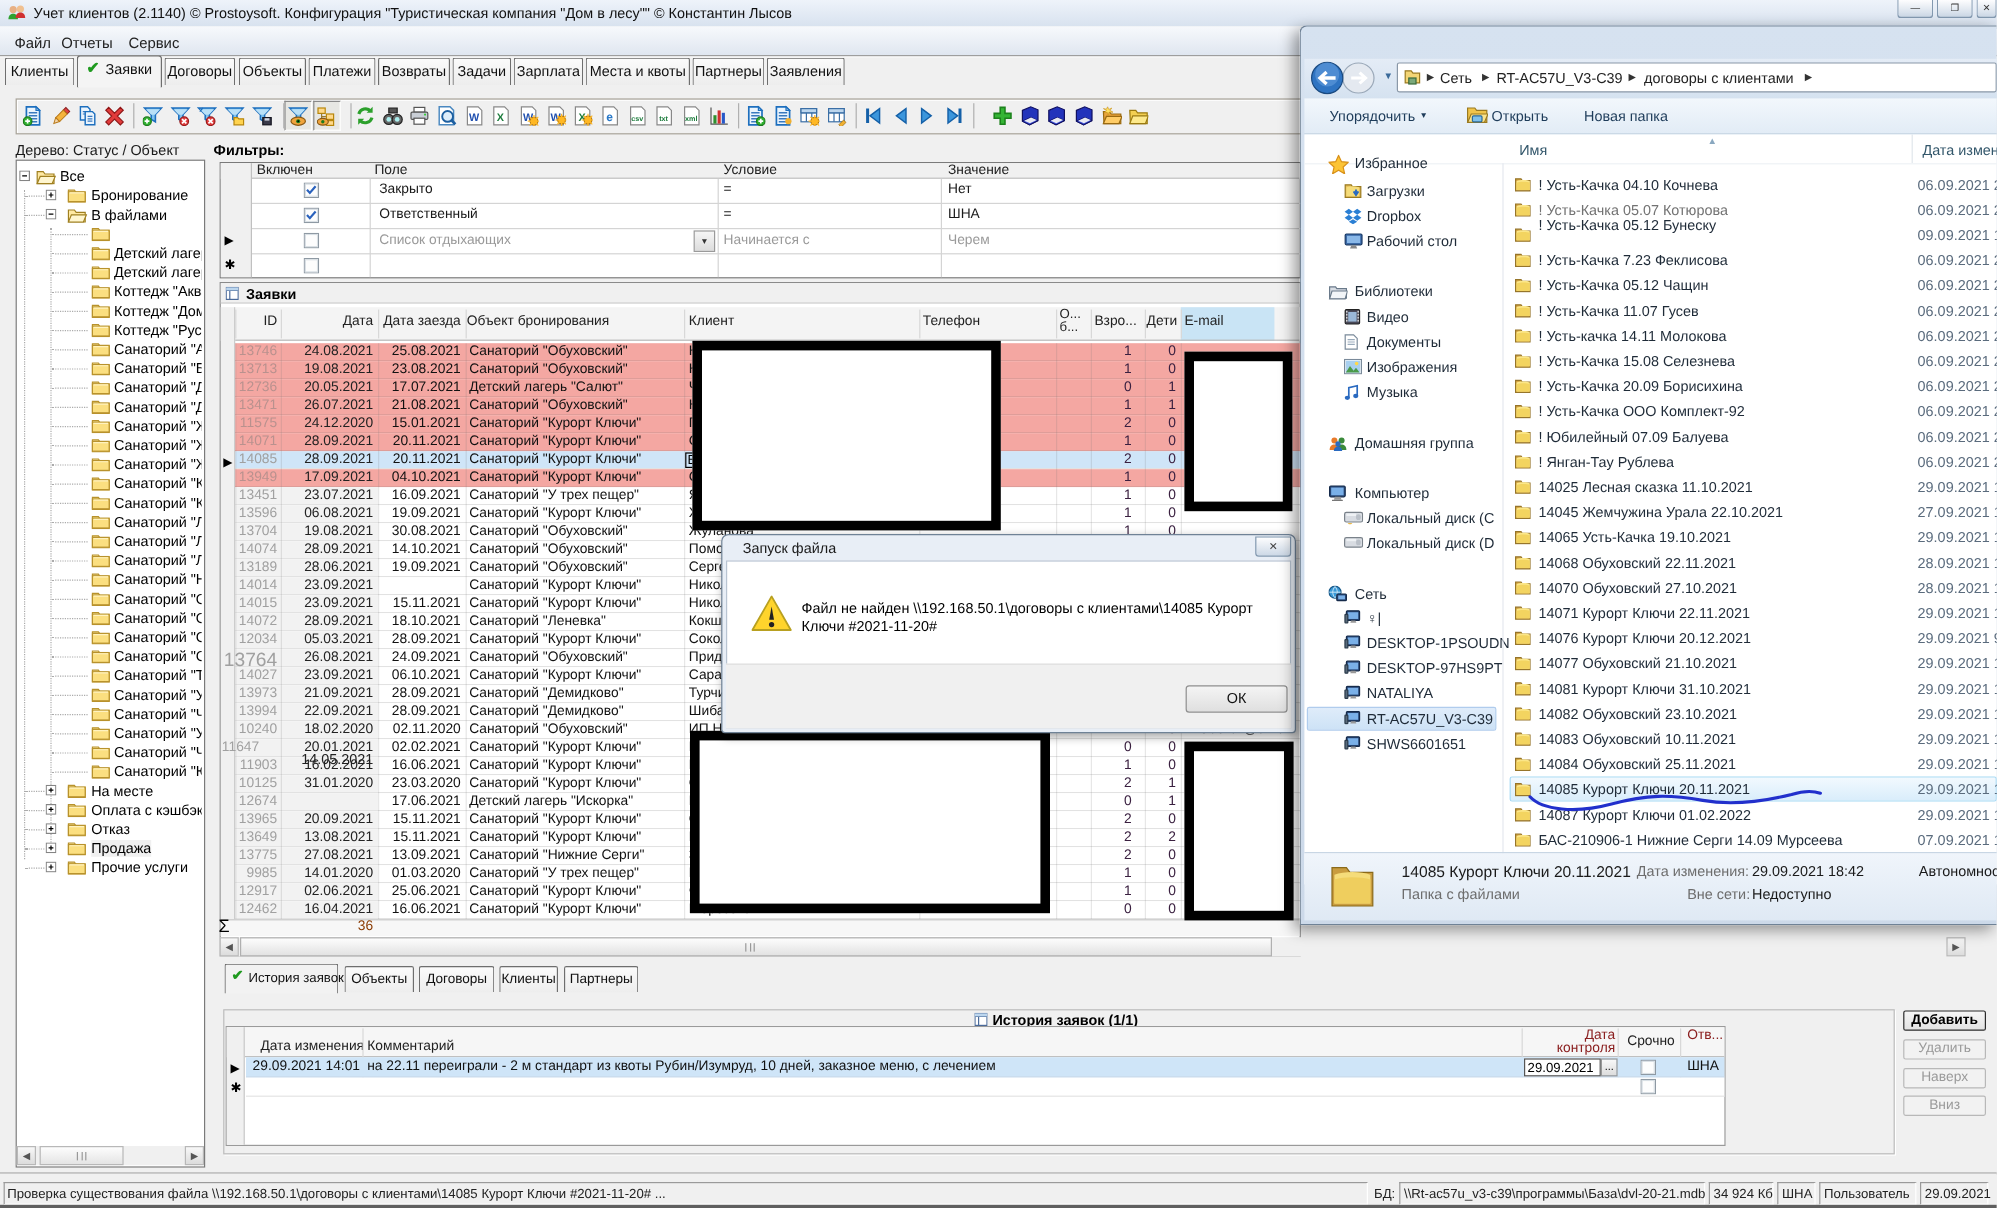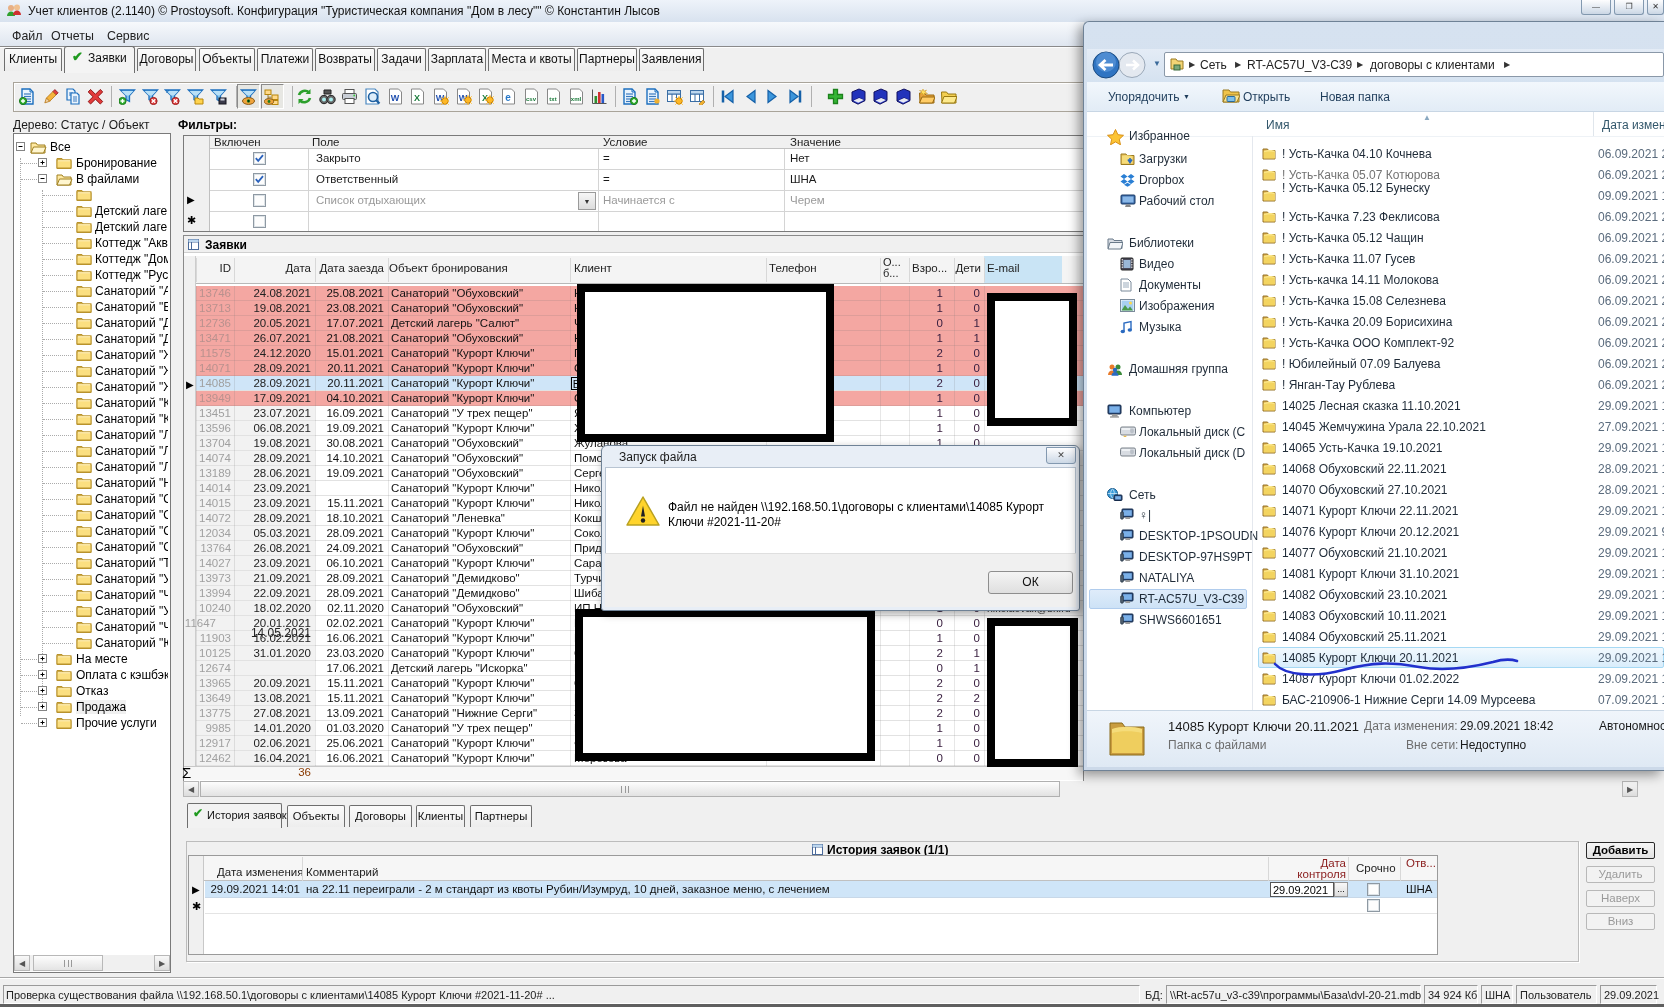--- a/index.html
+++ b/index.html
@@ -1009,21 +1009,21 @@
 <div class="a" style="left:196px;top:526px;width:119px;height:14px;background:#f2f2f2"></div>
 <div class="tx" style="left:231px;top:527px;font-size:11.5px;color:#a0a0a0;transform:translateX(-100%)">12034</div>
 <div class="tx" style="left:311px;top:527px;font-size:11.5px;color:#222;transform:translateX(-100%)">05.03.2021</div>
 <div class="tx" style="left:384px;top:527px;font-size:11.5px;color:#111;transform:translateX(-100%)">28.09.2021</div>
 <div class="tx" style="left:391px;top:527px;font-size:11.5px;color:#111">Санаторий "Курорт Ключи"</div>
 <div class="tx" style="left:574px;top:527px;font-size:11.5px;color:#111">Соколова</div>
 <div class="tx" style="left:943px;top:527px;font-size:11.5px;color:#3a2040;transform:translateX(-100%)">1</div>
 <div class="tx" style="left:980px;top:527px;font-size:11.5px;color:#3a2040;transform:translateX(-100%)">0</div>
 <div class="a" style="left:196px;top:541px;width:888px;height:15px;background:#ffffff;border-bottom:1px solid #e2e2e2"></div>
 <div class="a" style="left:196px;top:541px;width:119px;height:14px;background:#f2f2f2"></div>
-<div class="tx" style="left:231px;top:542px;font-size:11px;color:#a0a0a0;transform:translateX(-100%)">13764</div>
+<div class="tx" style="left:231px;top:542px;font-size:16px;color:#a0a0a0;transform:translateX(-100%)">13764</div>
 <div class="tx" style="left:311px;top:542px;font-size:11.5px;color:#222;transform:translateX(-100%)">26.08.2021</div>
 <div class="tx" style="left:384px;top:542px;font-size:11.5px;color:#111;transform:translateX(-100%)">24.09.2021</div>
 <div class="tx" style="left:391px;top:542px;font-size:11.5px;color:#111">Санаторий "Обуховский"</div>
 <div class="tx" style="left:574px;top:542px;font-size:11.5px;color:#111">Придатко</div>
 <div class="tx" style="left:943px;top:542px;font-size:11.5px;color:#3a2040;transform:translateX(-100%)">1</div>
 <div class="tx" style="left:980px;top:542px;font-size:11.5px;color:#3a2040;transform:translateX(-100%)">0</div>
 <div class="a" style="left:196px;top:556px;width:888px;height:15px;background:#ffffff;border-bottom:1px solid #e2e2e2"></div>
 <div class="a" style="left:196px;top:556px;width:119px;height:14px;background:#f2f2f2"></div>
 <div class="tx" style="left:231px;top:557px;font-size:11.5px;color:#a0a0a0;transform:translateX(-100%)">14027</div>
 <div class="tx" style="left:311px;top:557px;font-size:11.5px;color:#222;transform:translateX(-100%)">23.09.2021</div>

